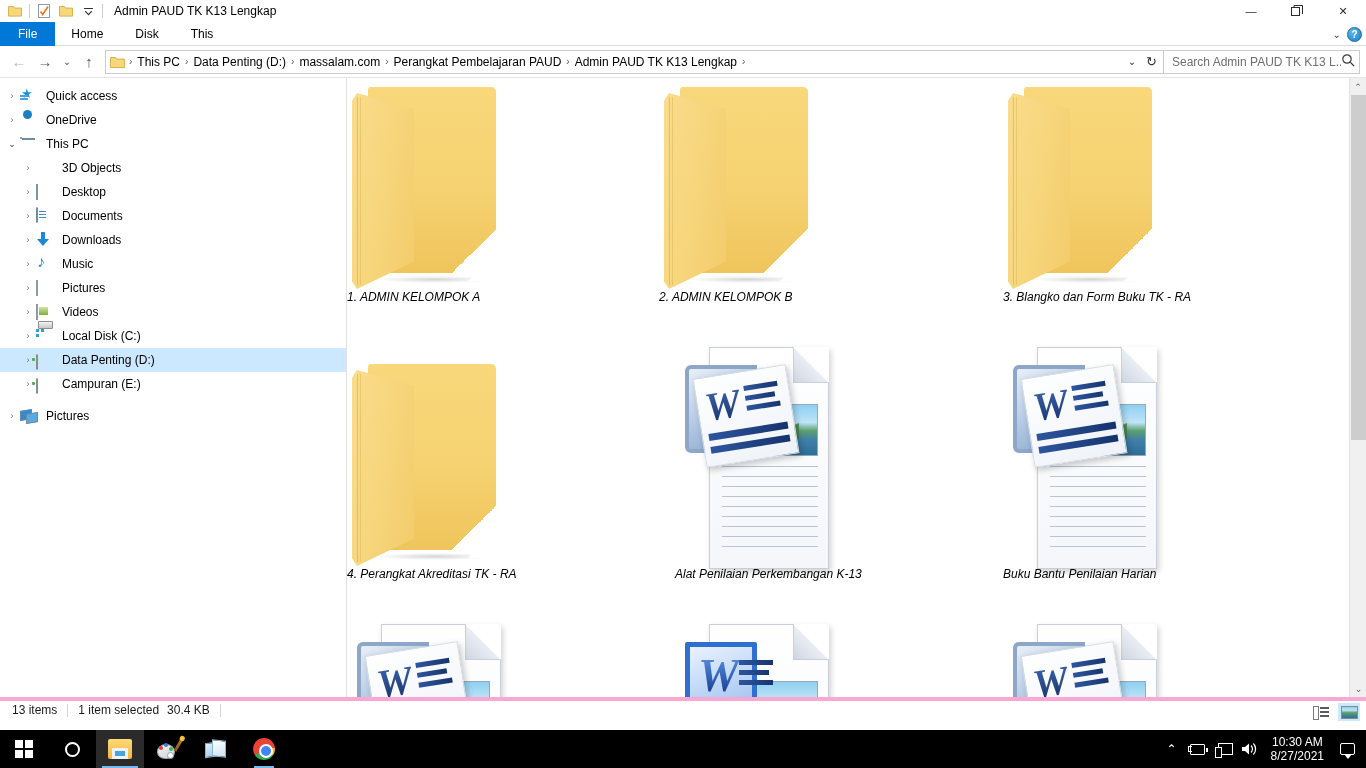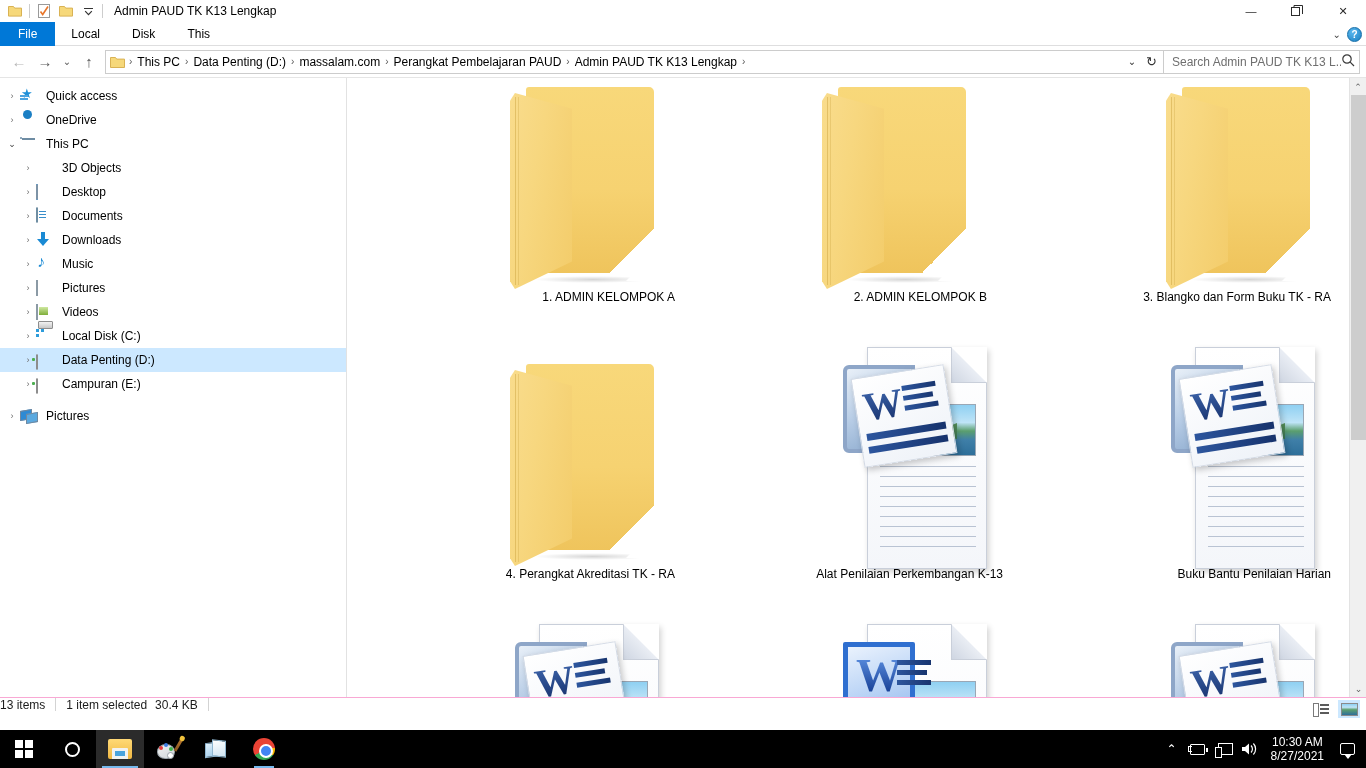--- a/index.html
+++ b/index.html
@@ -142,21 +142,21 @@
   
   .content {
     flex:1; background:#fff; position:relative; overflow:hidden;
   }
   .grid {
     position:absolute; left:0; top:0; width:1000px;
     padding-left:4px;
   }
   .cell {
     position:absolute; width:328px; height:278px;
-    display:flex; flex-direction:column; align-items:flex-end;
+    display:flex; flex-direction:column; align-items:flex-start;font-style:italic;
   }
   .cell .iconwrap {
     width:170px; height:230px; display:flex; align-items:center; justify-content:center;
     position:relative;
   }
   .cell .label {
     font-size:12px; color:#000; text-align:center; margin-top:-6px; max-width:300px;
     white-space:nowrap;
   }
 
@@ -277,23 +277,23 @@
   
   .watermark {
     position:absolute; right:96px; bottom:22px; text-align:center;
     color:#9a9a9a; pointer-events:none; user-select:none;
   }
   .watermark .t1 { font-size:21px; color:#9c9c9c; }
   .watermark .t2 { font-size:13px; color:#9c9c9c; margin-top:2px; }
 
   
   .statusbar {
-    height:22px; display:flex; 
-    border-top:1px solid #f9a8d4; background:#fff; position:relative;
-    font-size:12px; color:#1b1b1b; padding-left:0;
+    height:22px; display:flex; align-items:center;
+    border-top:4px solid #f9a8d4; background:#fff; position:relative;
+    font-size:12px; color:#1b1b1b; padding-left:12px;
   }
   .sb-sep { width:1px; height:13px; background:#d3d3d3; margin:0 10px; }
   .sb-right { position:absolute; right:6px; top:0; height:22px; display:flex; align-items:center; gap:6px; }
   .viewbtn { width:22px; height:18px; display:flex; align-items:center; justify-content:center; }
   .viewbtn.active { background:#cce8ff; }
   .vb-details { position:relative; width:16px; height:12px; }
   .vb-details:before {
     content:""; position:absolute; left:0; top:0; width:4px; height:12px; border:1px solid #7a7a7a;
   }
   .vb-details:after {
@@ -387,21 +387,21 @@
             <rect x="0.5" y="2.5" width="8" height="8" fill="none" stroke="#2b2b2b"></rect>
             <path d="M3 2.5V0.5h8.5V9" fill="none" stroke="#2b2b2b"></path>
           </svg>
       </div>
       <div class="cap-btn close">✕</div>
     </div>
   </div>
 
   <div class="ribbon">
     <div class="rb-tab file">File</div>
-    <div class="rb-tab">Local</div>
+    <div class="rb-tab">Home</div>
     <div class="rb-tab">Disk</div>
     <div class="rb-tab">This</div>
     <div class="ribbon-right">
       <span class="chev-small">⌄</span>
       <span class="help-circle">?</span>
     </div>
   </div>
 
   <div class="addrbar">
     <div class="nav-btn dim">←</div>

